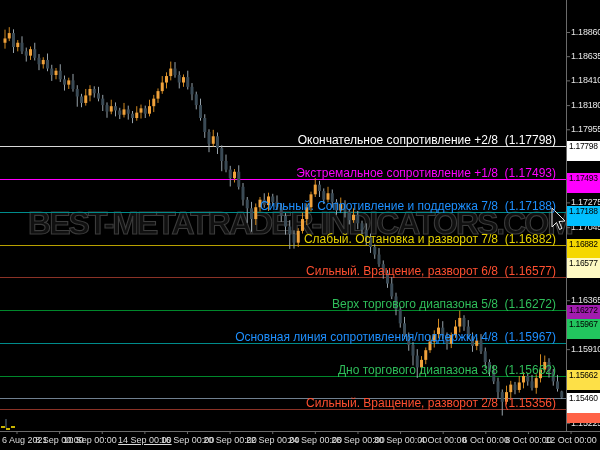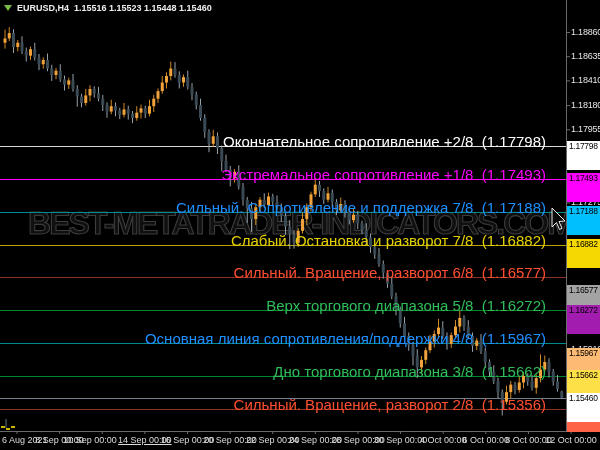--- a/index.html
+++ b/index.html
@@ -6,32 +6,31 @@
   #root{position:relative;width:600px;height:450px;background:#000;overflow:hidden;
         font-family:"Liberation Sans","DejaVu Sans",sans-serif;}
   .ttl{position:absolute;top:3px;left:4px;color:#EDEDED;font-size:9px;font-weight:bold;
        white-space:pre;z-index:30;}
   .status{display:inline-block;width:0;height:0;border-left:4px solid transparent;
        border-right:4px solid transparent;border-top:6px solid #7AB648;margin-right:5px;}
   .wm{position:absolute;top:223px;left:50%;transform:translate(-50%,-50%);
       font-size:32px;font-weight:bold;letter-spacing:-2px;white-space:nowrap;
       color:#101010;-webkit-text-stroke:1.1px #3C3C3C;z-index:1;}
   #plot{position:absolute;top:0;left:0;z-index:2;}
-  .lvl-label{position:absolute;right:54px;font-size:15px;white-space:pre;z-index:10;}
+  .lvl-label{position:absolute;right:44px;font-size:12px;white-space:pre;z-index:10;}
   .tick{position:absolute;left:571px;font-size:9px;color:#E6E6E6;letter-spacing:-0.2px;z-index:10;}
-  .pbox{position:absolute;left:567px;width:31px;height:29px;font-size:8.5px;line-height:11px;
+  .pbox{position:absolute;left:567px;width:31px;height:20px;font-size:8.5px;line-height:11px;
         color:#000;padding-left:2px;letter-spacing:-0.3px;z-index:11;}
   .tlabel{position:absolute;top:435px;font-size:9px;color:#DCDCDC;white-space:nowrap;z-index:10;}
 </style>
 </head>
 <body>
 
 <div id="root">
 
-  <div class="ttl"><span class="status"></span><span>EURUSD,H4  1.15516 1.15523 1.15448 1.15460</span></div>
 
   <div class="wm">BEST-METATRADER-INDICATORS.COM</div>
 
   <svg id="plot" width="600" height="450">
       <line x1="0" y1="146.5" x2="566" y2="146.5" stroke="#D8D8D8" stroke-width="1"></line>
       <line x1="0" y1="179.5" x2="566" y2="179.5" stroke="#FF00FF" stroke-width="1"></line>
       <line x1="0" y1="212.5" x2="566" y2="212.5" stroke="#008B8B" stroke-width="1"></line>
       <line x1="0" y1="245.5" x2="566" y2="245.5" stroke="#B8A000" stroke-width="1"></line>
       <line x1="0" y1="277.5" x2="566" y2="277.5" stroke="#8B3226" stroke-width="1"></line>
       <line x1="0" y1="310.5" x2="566" y2="310.5" stroke="#00872B" stroke-width="1"></line>
@@ -363,23 +362,23 @@
       <div class="tick" style="top: 246.3px;">1.16820</div>
       <div class="tick" style="top: 295.212px;">1.16365</div>
       <div class="tick" style="top: 319.4px;">1.16140</div>
       <div class="tick" style="top: 344.125px;">1.15910</div>
       <div class="tick" style="top: 368.312px;">1.15685</div>
       <div class="tick" style="top: 417.762px;">1.15225</div>
       <div class="pbox" style="top: 140.665px; background: rgb(255, 255, 255);">1.17798</div>
       <div class="pbox" style="top: 173.452px; background: rgb(255, 0, 255);">1.17493</div>
       <div class="pbox" style="top: 206.24px; background: rgb(0, 191, 255);">1.17188</div>
       <div class="pbox" style="top: 239.135px; background: rgb(245, 216, 0);">1.16882</div>
-      <div class="pbox" style="top: 285px; background: #a3a3a3;">1.16577</div>
+      <div class="pbox" style="top: 258px; background: #fef9c3;">1.16577</div>
       <div class="pbox" style="top: 304.71px; background: #a21caf;">1.16272</div>
-      <div class="pbox" style="top: 348px; background: #fdba74;">1.15967</div>
+      <div class="pbox" style="top: 319px; background: #22c55e;">1.15967</div>
       <div class="pbox" style="top: 370.285px; background: #fde047;">1.15662</div>
       <div class="pbox" style="top: 403.18px; background: rgb(255, 99, 71);">1.15356</div>
       <div class="pbox" style="top: 392.5px; background: rgb(255, 255, 255);">1.15460</div>
     </div>
   <div id="time-axis">
       <div class="tlabel" style="left: 2px;">6 Aug 2021</div>
       <div class="tlabel" style="left: 59.62px; transform: translateX(-50%);">8 Sep 00:00</div>
       <div class="tlabel" style="left: 90px; transform: translateX(-50%);">10 Sep 00:00</div>
       <div class="tlabel" style="left: 144.86px; transform: translateX(-50%); text-decoration: underline;">14 Sep 00:00</div>
       <div class="tlabel" style="left: 187.48px; transform: translateX(-50%);">16 Sep 00:00</div>

